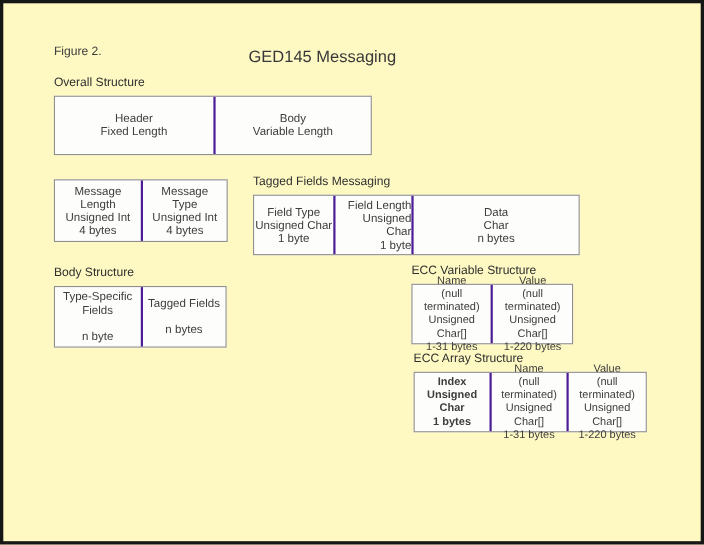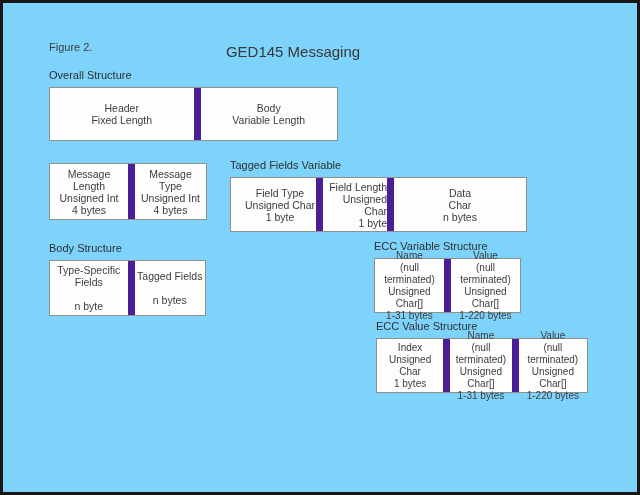--- a/index.html
+++ b/index.html
@@ -5,21 +5,21 @@
   html, body { margin: 0; padding: 0; }
   body {
     width: 640px; height: 495px;
     font-family: "Liberation Sans", "DejaVu Sans", sans-serif;
     background: #e8e6e3;
   }
   .frame {
     position: relative;
     width: 640px; height: 495px;
     box-sizing: border-box;
-    background: #7dd3fc;
+    background: #fef9c3;
     border: 3px solid #161616;
     overflow: hidden;
   }
   .fig-label {
     position: absolute;
     left: 46px; top: 38px;
     font-size: 11px; color: #3d3d3d;
   }
   .title {
     position: absolute;
@@ -45,49 +45,49 @@
     align-items: center;
     justify-content: center;
     text-align: center;
     white-space: pre-line;
     font-size: 10.5px;
     line-height: 12px;
     color: #3d3d3d;
     box-sizing: border-box;
     overflow: visible;
   }
-  .cell + .cell { border-left: 7px solid #4c1d95; }
+  .cell + .cell { border-left: 2px solid #4c1d95; }
   .cell.grow { flex: 1 1 auto; }
   .small .cell { font-size: 10px; line-height: 12px; }
 
   
   #sec-overall { left: 46px; top: 66px; }
   #sec-overall .box { width: 289px; height: 54px; }
   #sec-overall .cell { width: 50%; }
 
   #sec-header { left: 46px; top: 155px; }
   #sec-header .box { width: 158px; height: 57px; }
   #sec-header .cell { width: 50%; }
 
   #sec-tagged { left: 227px; top: 156px; }
-  #sec-tagged .box { width: 297px; height: 55px; padding-left: 13px; }
+  #sec-tagged .box { width: 297px; height: 55px; }
   #sec-tagged .cell.c0 { width: 72px; }
   #sec-tagged .cell.c1 { width: 71px; text-align: right; }
 
   #sec-body { left: 46px; top: 239px; }
   #sec-body .box { width: 157px; height: 56px; }
   #sec-body .cell { width: 50%; }
 
   #sec-eccvar { left: 371px; top: 237px; }
   #sec-eccvar .box { width: 147px; height: 55px; }
   #sec-eccvar .cell.c0 { width: 72px; }
 
   #sec-eccarr { left: 373px; top: 317px; }
   #sec-eccarr .box { width: 212px; height: 55px; }
-  #sec-eccarr .cell.c0 { width: 70px; }
+  #sec-eccarr .cell.c0 { width: 70px; font-weight: bold; }
   #sec-eccarr .cell.c1 { width: 72px; }
 </style>
 </head>
 <body>
 
 <div class="frame">
 
   <div class="fig-label">Figure 2.</div>
   <div class="title">GED145 Messaging</div>
 
@@ -108,21 +108,21 @@
 Unsigned Int
 4 bytes</div>
       <div class="cell">Message
 Type
 Unsigned Int
 4 bytes</div>
     </div>
   </div>
 
   <div class="section" id="sec-tagged">
-    <div class="heading">Tagged Fields Variable</div>
+    <div class="heading">Tagged Fields Messaging</div>
     <div class="box">
       <div class="cell c0">Field Type
 Unsigned Char
 1 byte</div>
       <div class="cell c1">Field Length
 Unsigned Char
 1 byte</div>
       <div class="cell grow">Data
 Char
 n bytes</div>
@@ -150,21 +150,21 @@
 Unsigned Char[]
 1-31 bytes</div>
       <div class="cell grow">Value
 (null terminated)
 Unsigned Char[]
 1-220 bytes</div>
     </div>
   </div>
 
   <div class="section small" id="sec-eccarr">
-    <div class="heading">ECC Value Structure</div>
+    <div class="heading">ECC Array Structure</div>
     <div class="box">
       <div class="cell c0">Index
 Unsigned Char
 1 bytes</div>
       <div class="cell c1">Name
 (null terminated)
 Unsigned Char[]
 1-31 bytes</div>
       <div class="cell grow">Value
 (null terminated)

